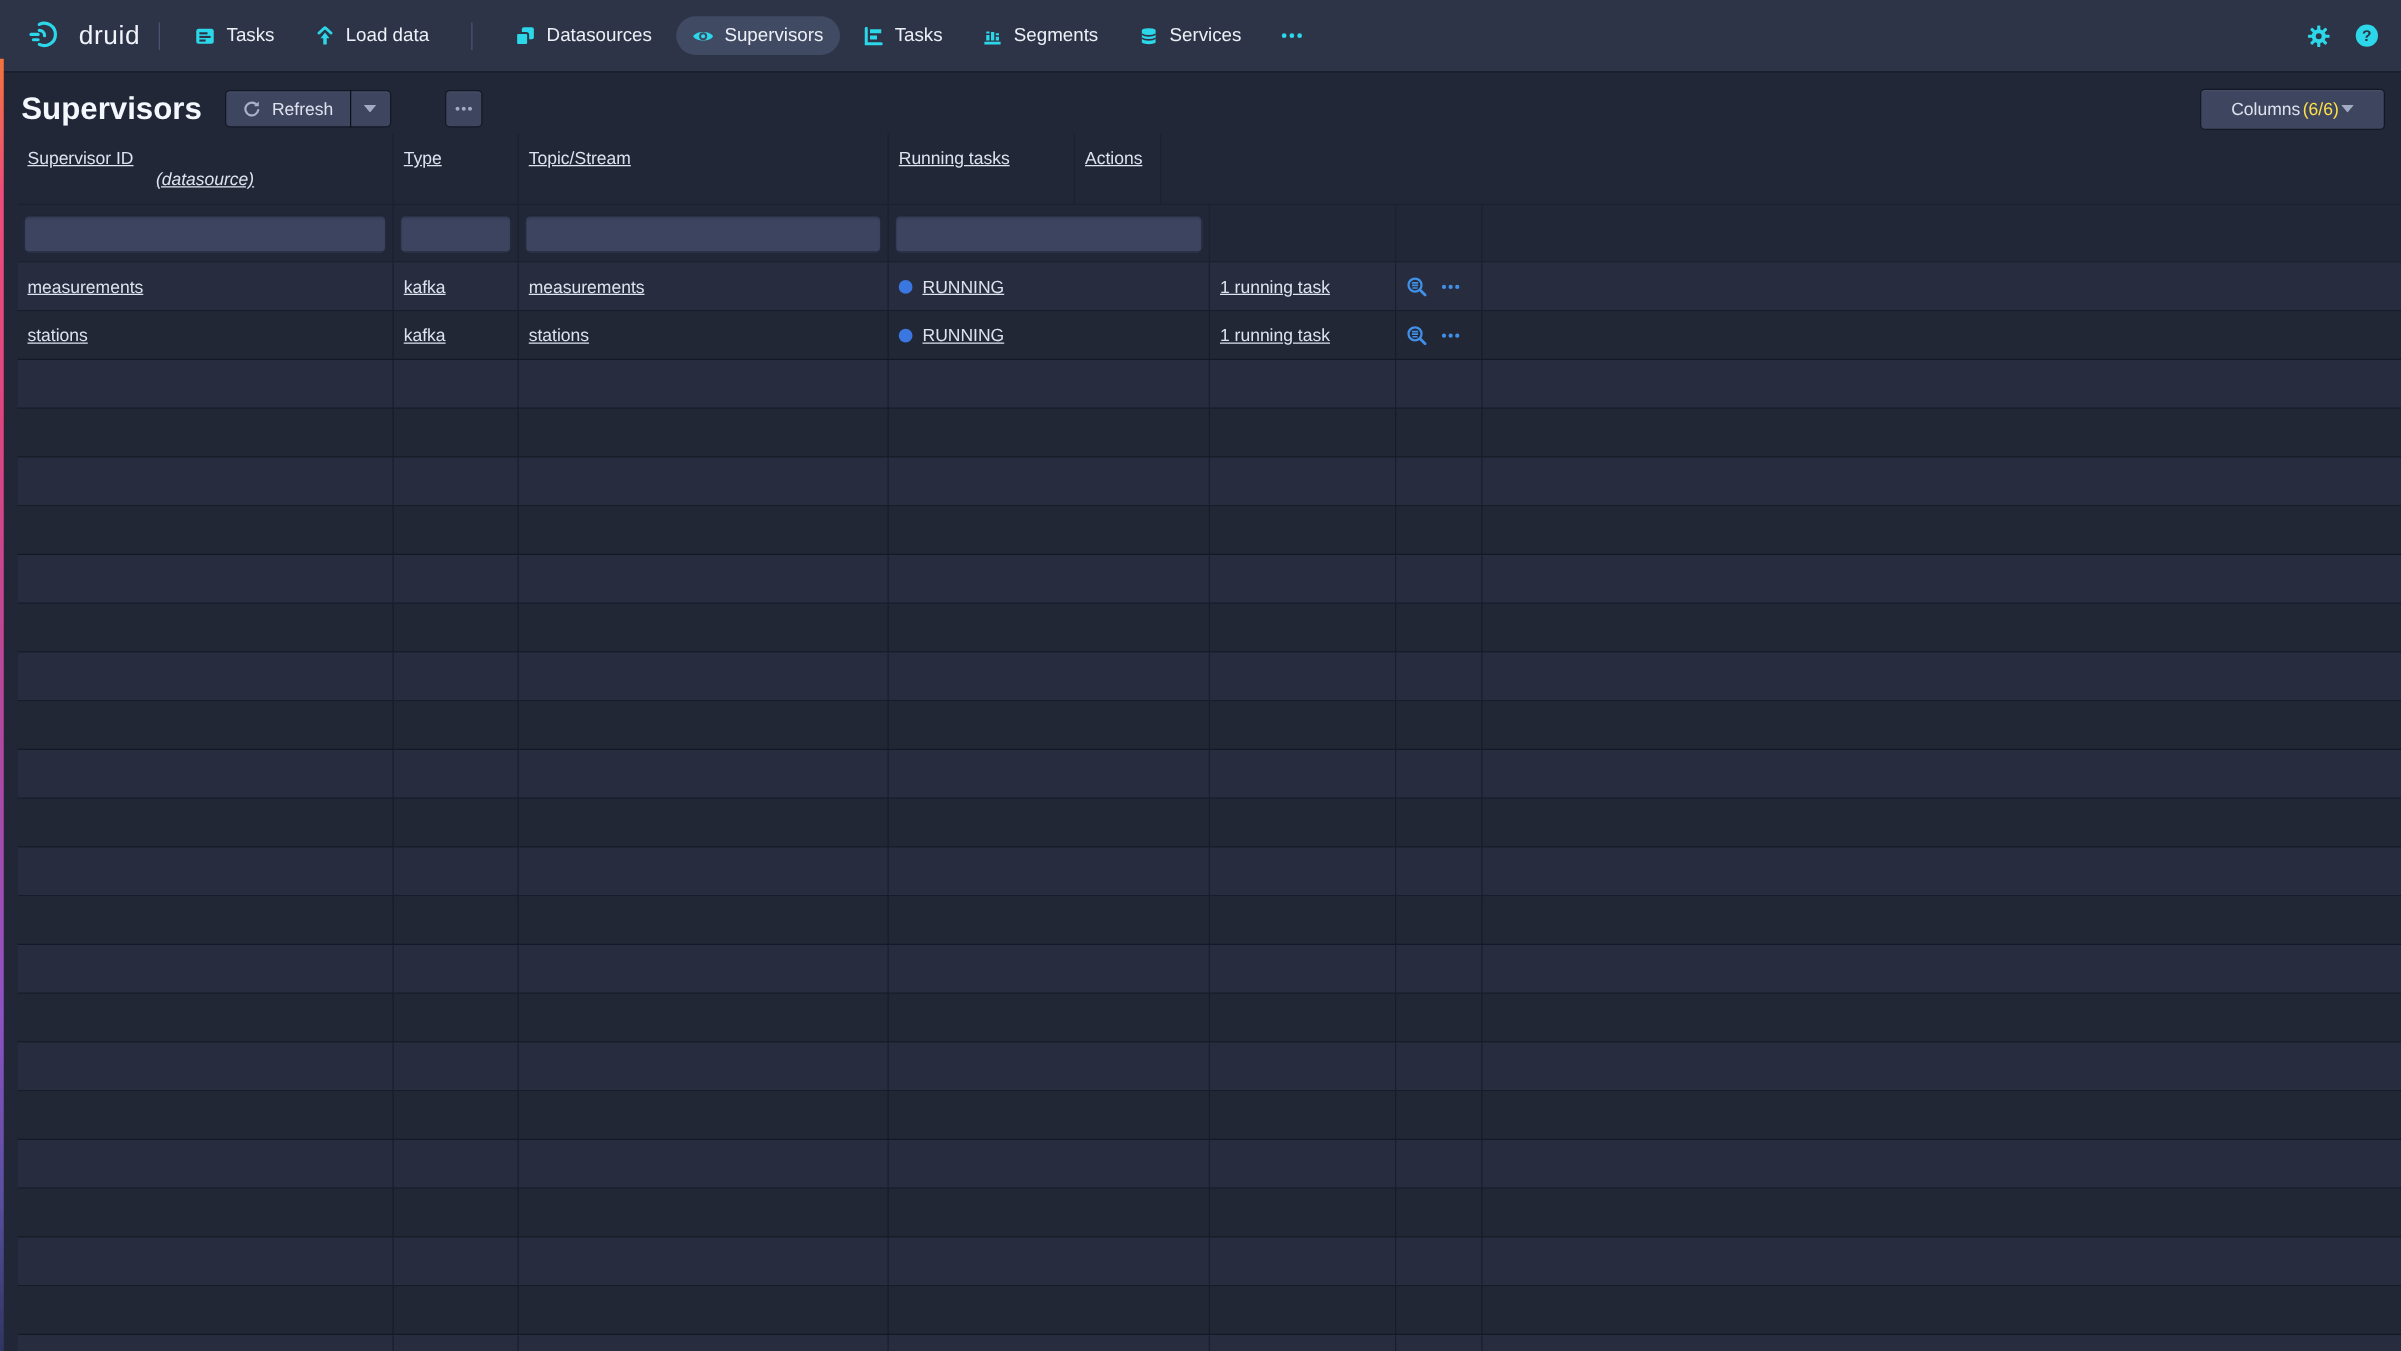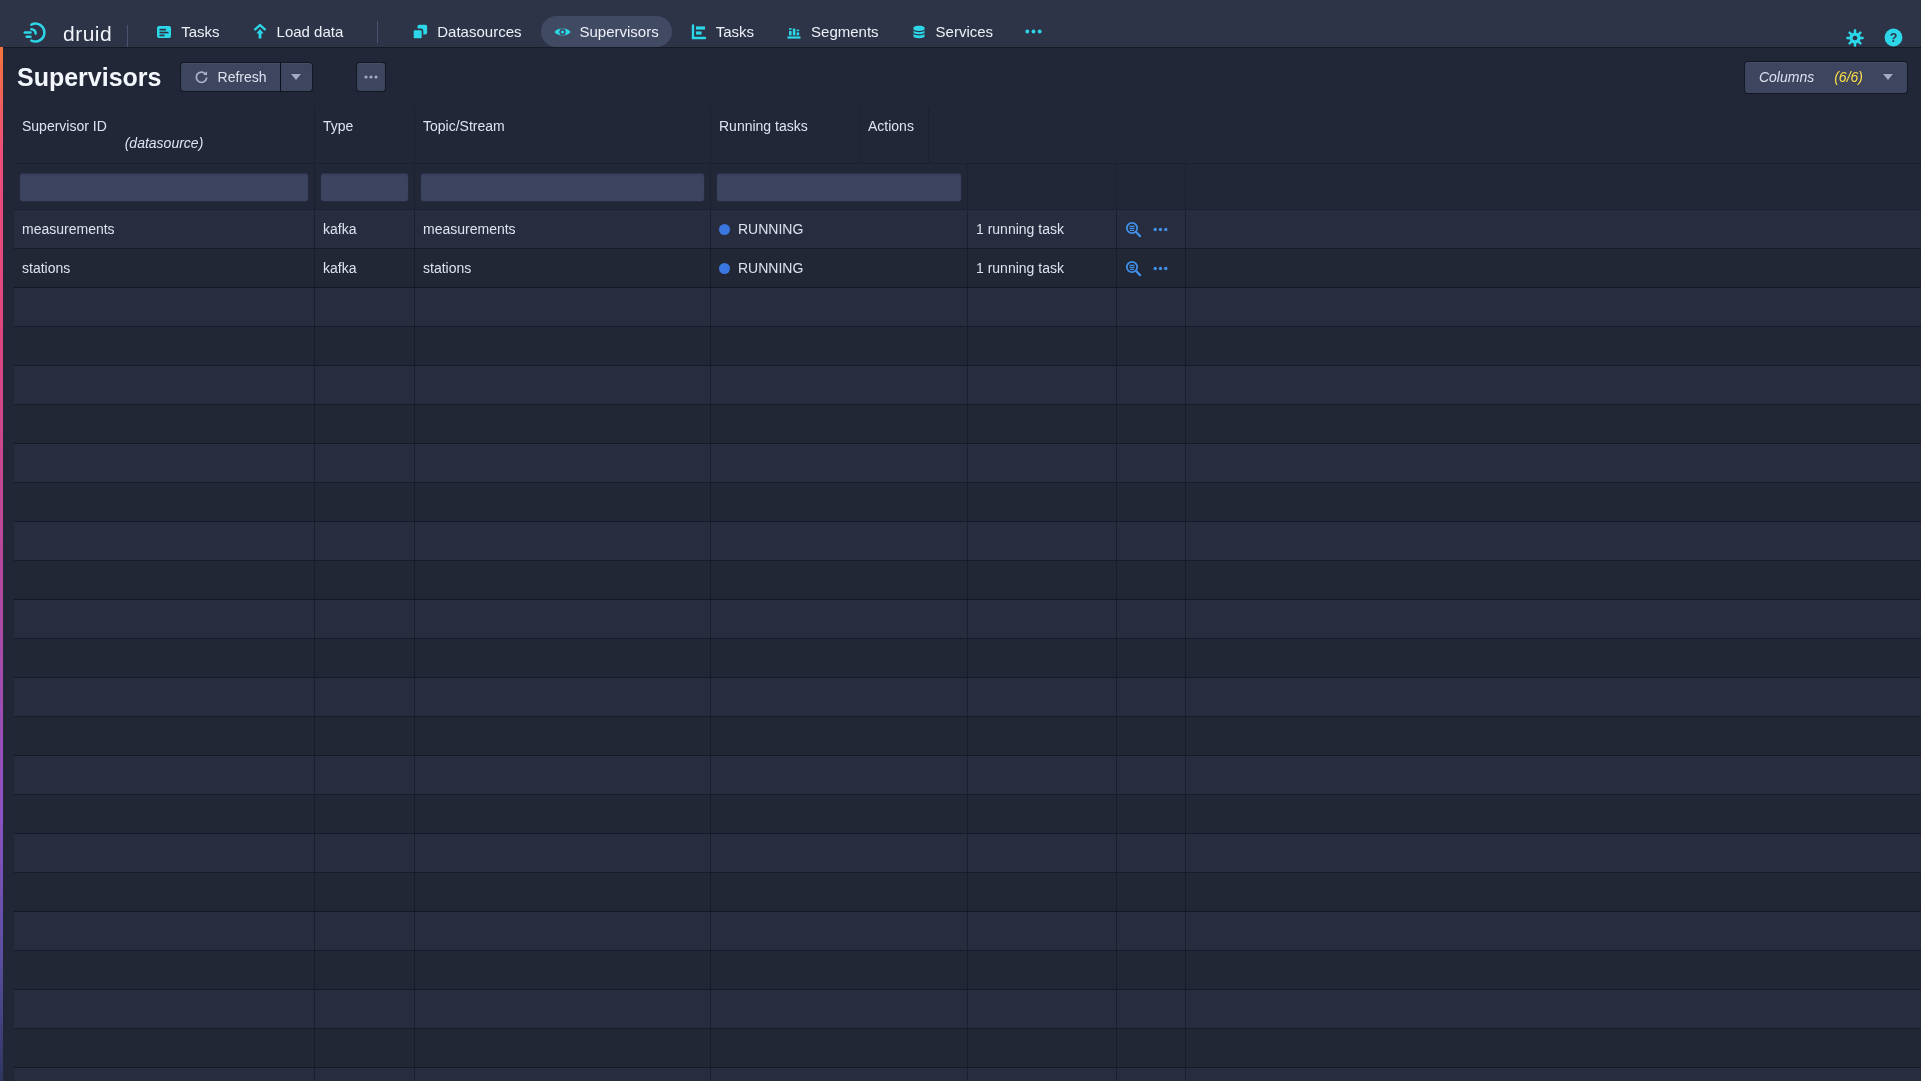--- a/index.html
+++ b/index.html
@@ -19,21 +19,21 @@
   
   .edge-strip {
     position:absolute; left:0; top:47px; bottom:0; width:3px; z-index:5;
     background:linear-gradient(to bottom,
       #f4743c 0%, #ee4d7a 10%, #de4580 28%, #b2489f 52%,
       #8d52c4 74%, #5a4fa0 88%, #2f3560 100%);
   }
 
   
   .navbar {
-    height:47px; background:var(--navbar); display:flex; align-items:flex-end;
+    height:57px; background:var(--navbar); display:flex; align-items:center;
     padding:0 18px 0 22px; position:relative; z-index:4;
     box-shadow:0 1px 0 rgba(8,12,22,.5);
   }
   .logo { display:flex; align-items:center; gap:9px; cursor:pointer; }
   .logo-text { color:#f0f3fa; font-size:21px; letter-spacing:.5px; }
   .nav-divider { width:1px; height:22px; background:#4a5470; margin:0 15px; }
   .nav-items { display:flex; align-items:center; gap:6px; }
   .nav-item {
     display:flex; align-items:center; gap:9px; padding:7px 13px;
     border-radius:16px; color:#edf0f7; font-size:15px; cursor:pointer; white-space:nowrap;
@@ -48,25 +48,25 @@
   .page-title { font-size:25px; font-weight:bold; color:#f4f7fd; margin:0 19px 0 0; }
   .btn {
     background:#3e455f; border-radius:3px; color:#dde2ee; font-size:14px;
     display:flex; align-items:center; justify-content:center; height:28px; cursor:pointer;
     box-shadow:0 0 0 1px rgba(9,13,23,.55), inset 0 1px 0 rgba(255,255,255,.05);
   }
   .refresh-group { display:flex;justify-content:center; }
   .refresh-main { padding:0 13px; gap:9px; border-radius:3px 0 0 3px; }
   .refresh-caret { width:31px; border-radius:0 3px 3px 0; margin-left:1px; }
   .more-btn { width:28px; margin-left:45px; }
-  .columns-btn { margin-left:auto; padding:0 14px; height:31px; gap:20px; font-size:14px;font-style:italic; }
+  .columns-btn { margin-left:auto; padding:0 24px; height:31px; gap:2px; font-size:14px; }
   .columns-count { color:#fde047; }
 
   
-  .table { position:absolute; left:14px; right:0; top:107px; bottom:0; overflow:hidden; }
+  .table { position:absolute; left:14px; right:0; top:107px; bottom:0; overflow:hidden;text-decoration:underline; }
   .thead { display:flex; height:57px; border-bottom:1px solid #1b2130; }
   .hcell {
     padding:11px 8px 0; font-size:14px; color:#dde3f0; line-height:17px;
     border-right:1px solid #1b2130; cursor:pointer;
   }
   .hsub { font-style:italic;text-align:center; }
   .filterrow { display:flex; height:46px; border-bottom:1px solid #1b2130; align-items:center; }
   .fcell { padding:0 5px; border-right:1px solid #1b2130; height:100%; display:flex; align-items:center; }
   .finput {
     width:100%; height:30px; background:#3d4460; border:none; border-radius:4px;

